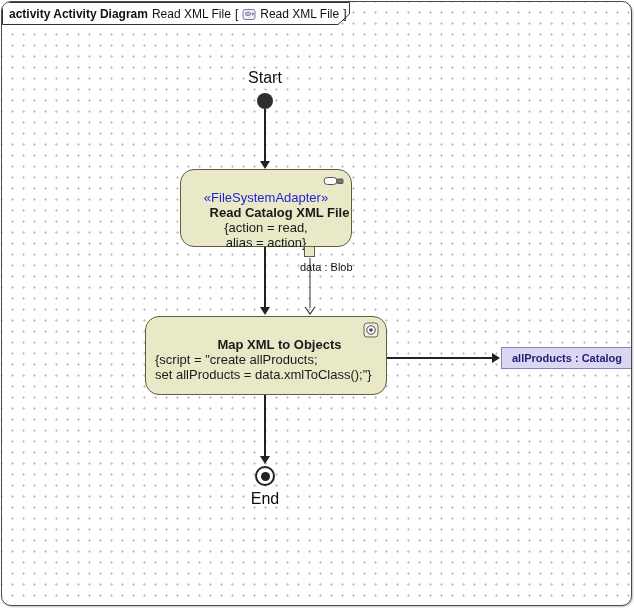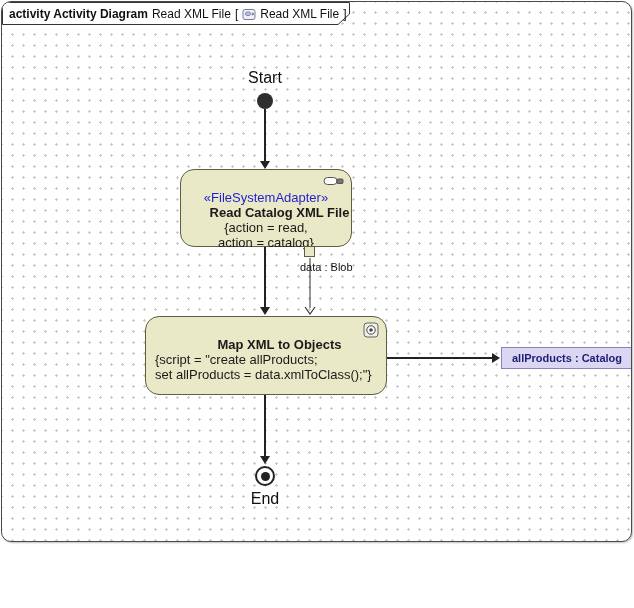--- a/index.html
+++ b/index.html
@@ -1,18 +1,18 @@
 <!DOCTYPE html>
 <html style="--node-fill: #e9e9c8; --node-border: #5e5e40; --stereotype-color: #2323cd; --object-fill: #dbd7f3; --object-border: #8383bd; --object-text: #1d1d72; --edge-color: #222222; --grid-dot: #c9c9c9;"><head>
 <meta charset="utf-8">
 <style>
   * { margin:0; padding:0; box-sizing:border-box; }
   html,body { width:634px; height:608px; background:#ffffff; font-family:"Liberation Sans",sans-serif; }
   .canvas {
-    position:absolute; left:1px; top:1px; width:631px; height:541px;
+    position:absolute; left:1px; top:1px; width:631px; height:605px;
     border:1px solid #4a4a4a; border-radius:10px;
     background-color:#ffffff;
     background-image: radial-gradient(circle, var(--grid-dot,#c9c9c9) 1px, transparent 1.3px);
     background-size: 11px 11px;
     background-position: 5px 5px;
     overflow:hidden;
     box-shadow: 1px 1px 2px rgba(0,0,0,.25);
   }
   .tab-svg { position:absolute; left:0; top:0; }
   .frame-title {
@@ -109,21 +109,21 @@
     </g>
   </svg>
 
   <div class="label start-label">Start</div>
   <div class="initial-node"></div>
 
   <div class="action node1">
     <div class="stereotype">«FileSystemAdapter»</div>
     <div class="action-name">Read Catalog XML File</div>
     <div class="props">{action = read,</div>
-    <div class="props">action = catalog}</div>
+    <div class="props">alias = action}</div>
     <svg class="corner-icon" width="22" height="12">
       <rect x="1" y="2.5" width="13" height="7" rx="3.5" fill="#ffffff" stroke="#555"></rect>
       <rect x="14" y="4" width="6" height="4.5" rx="1" fill="#777" stroke="#555"></rect>
     </svg>
   </div>
 
   <div class="pin"></div>
   <div class="pin-label">data : Blob</div>
 
   <div class="action node2">

